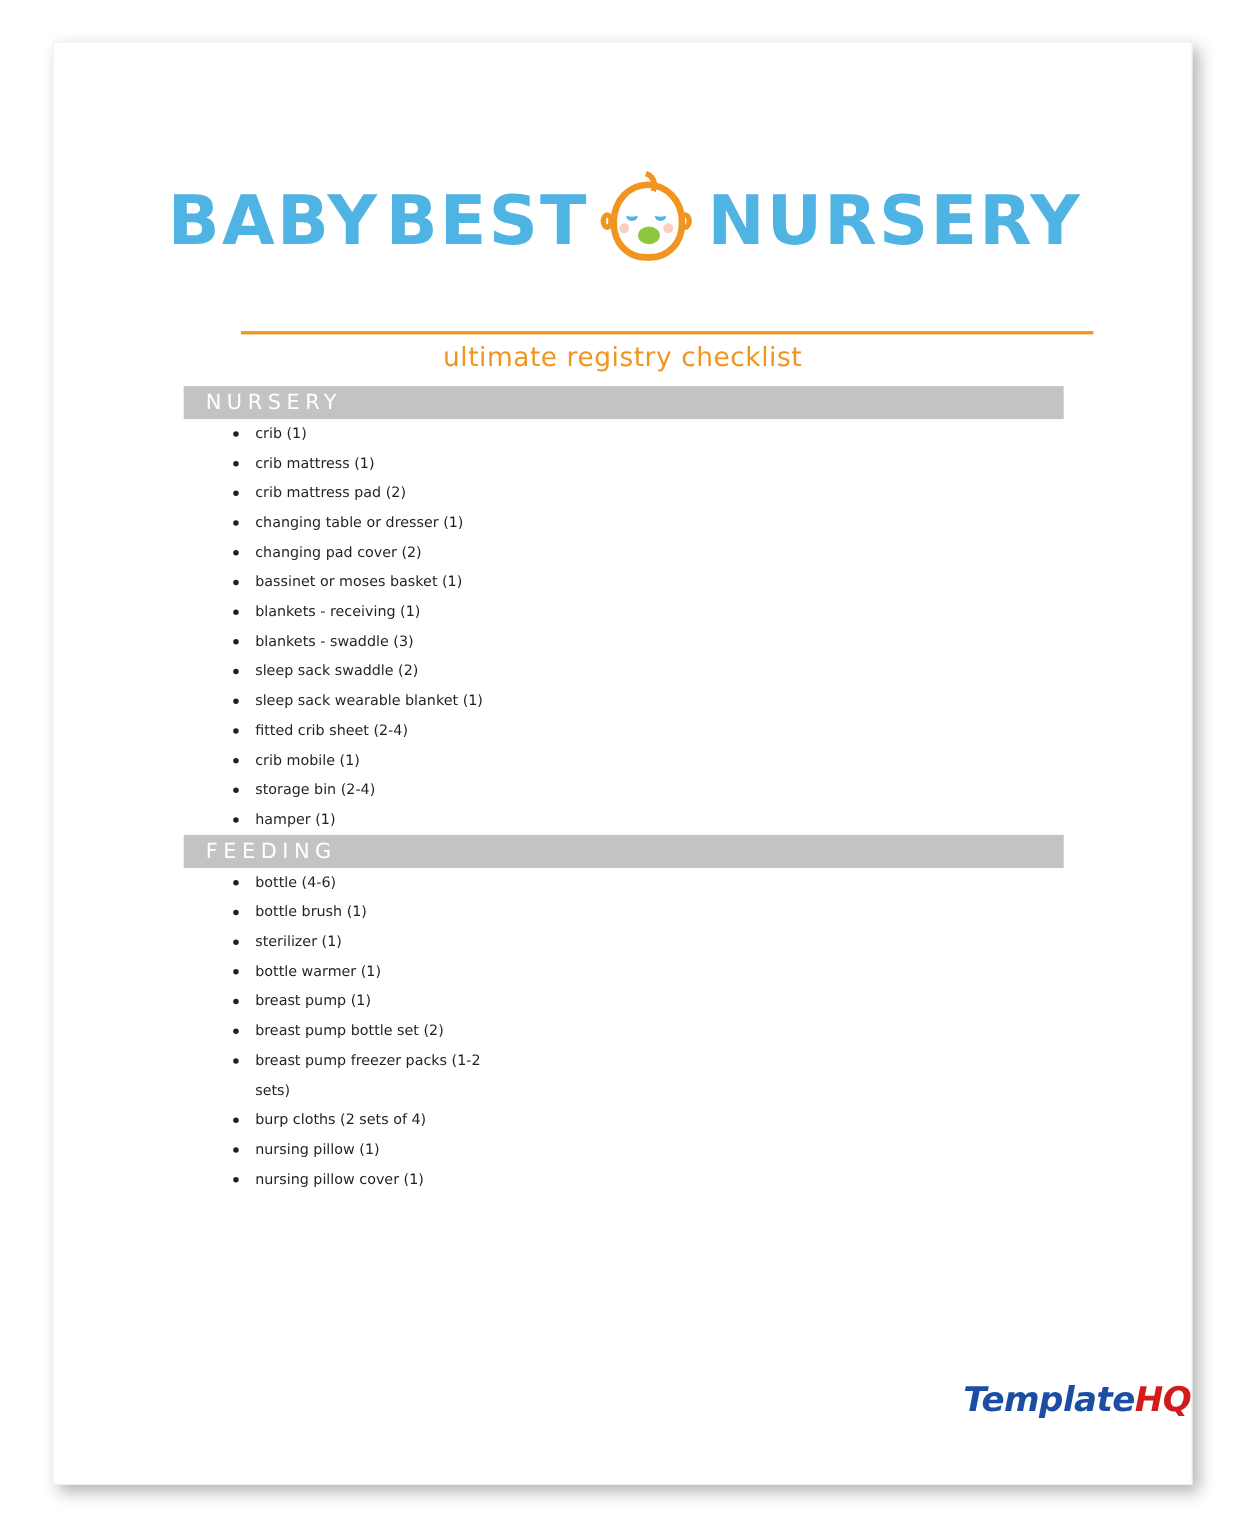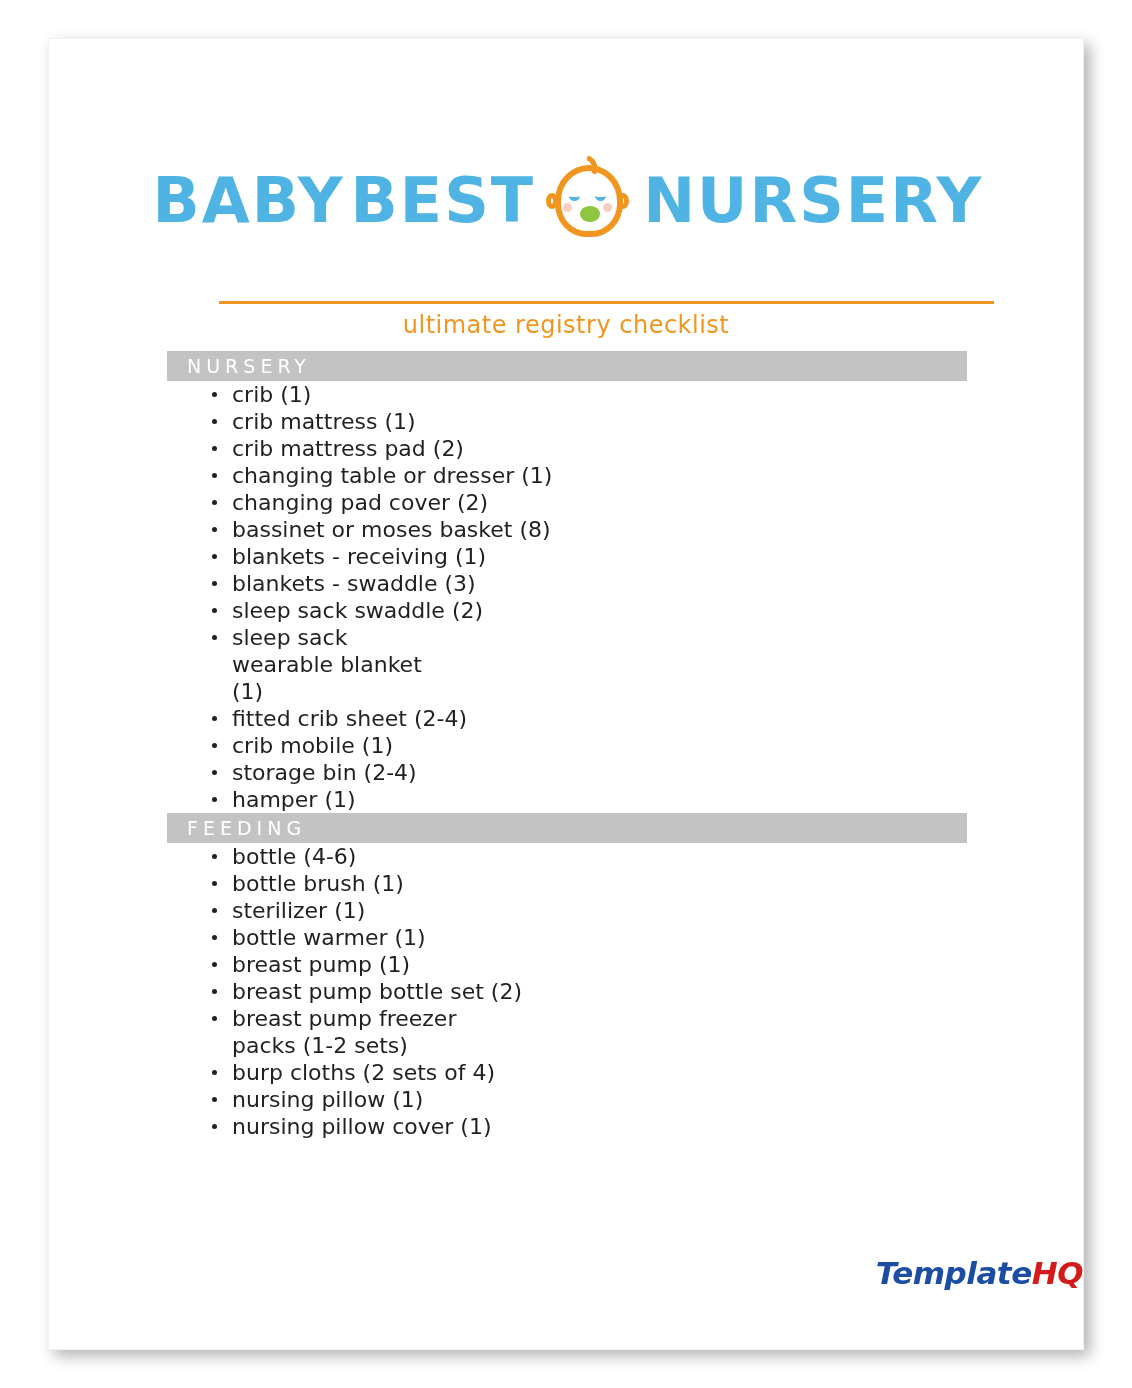--- a/index.html
+++ b/index.html
@@ -176,21 +176,21 @@
     height: 30px;
     line-height: 20px;
   }
   ul.items {
     list-style: none;
     margin: 0;
     padding: 0 0 0 0;
   }
   ul.items li {
     position: relative;
-    font-size: 22px;
+    font-size: 13px;
     color: #231f20;
     line-height: 27px;
     padding: 0 0 0 65px;
     margin: 0;
   }
   ul.items li .bullet {
     position: absolute;
     left: 45px;
     top: 11px;
     width: 5px;
@@ -249,21 +249,21 @@
 
       <div class="list-area">
 
         <div class="section-bar">NURSERY</div>
         <ul class="items items-nursery">
           <li><span class="bullet"></span><span>crib (1)</span></li>
           <li><span class="bullet"></span><span>crib mattress (1)</span></li>
           <li><span class="bullet"></span><span>crib mattress pad (2)</span></li>
           <li><span class="bullet"></span><span>changing table or dresser (1)</span></li>
           <li><span class="bullet"></span><span>changing pad cover (2)</span></li>
-          <li><span class="bullet"></span><span>bassinet or moses basket (8)</span></li>
+          <li><span class="bullet"></span><span>bassinet or moses basket (1)</span></li>
           <li><span class="bullet"></span><span>blankets - receiving (1)</span></li>
           <li><span class="bullet"></span><span>blankets - swaddle (3)</span></li>
           <li><span class="bullet"></span><span>sleep sack swaddle (2)</span></li>
           <li style="width:220px"><span class="bullet"></span><span>sleep sack wearable blanket (1)</span></li>
           <li><span class="bullet"></span><span>fitted crib sheet (2-4)</span></li>
           <li><span class="bullet"></span><span>crib mobile (1)</span></li>
           <li><span class="bullet"></span><span>storage bin (2-4)</span></li>
           <li><span class="bullet"></span><span>hamper (1)</span></li>
         </ul>
 

